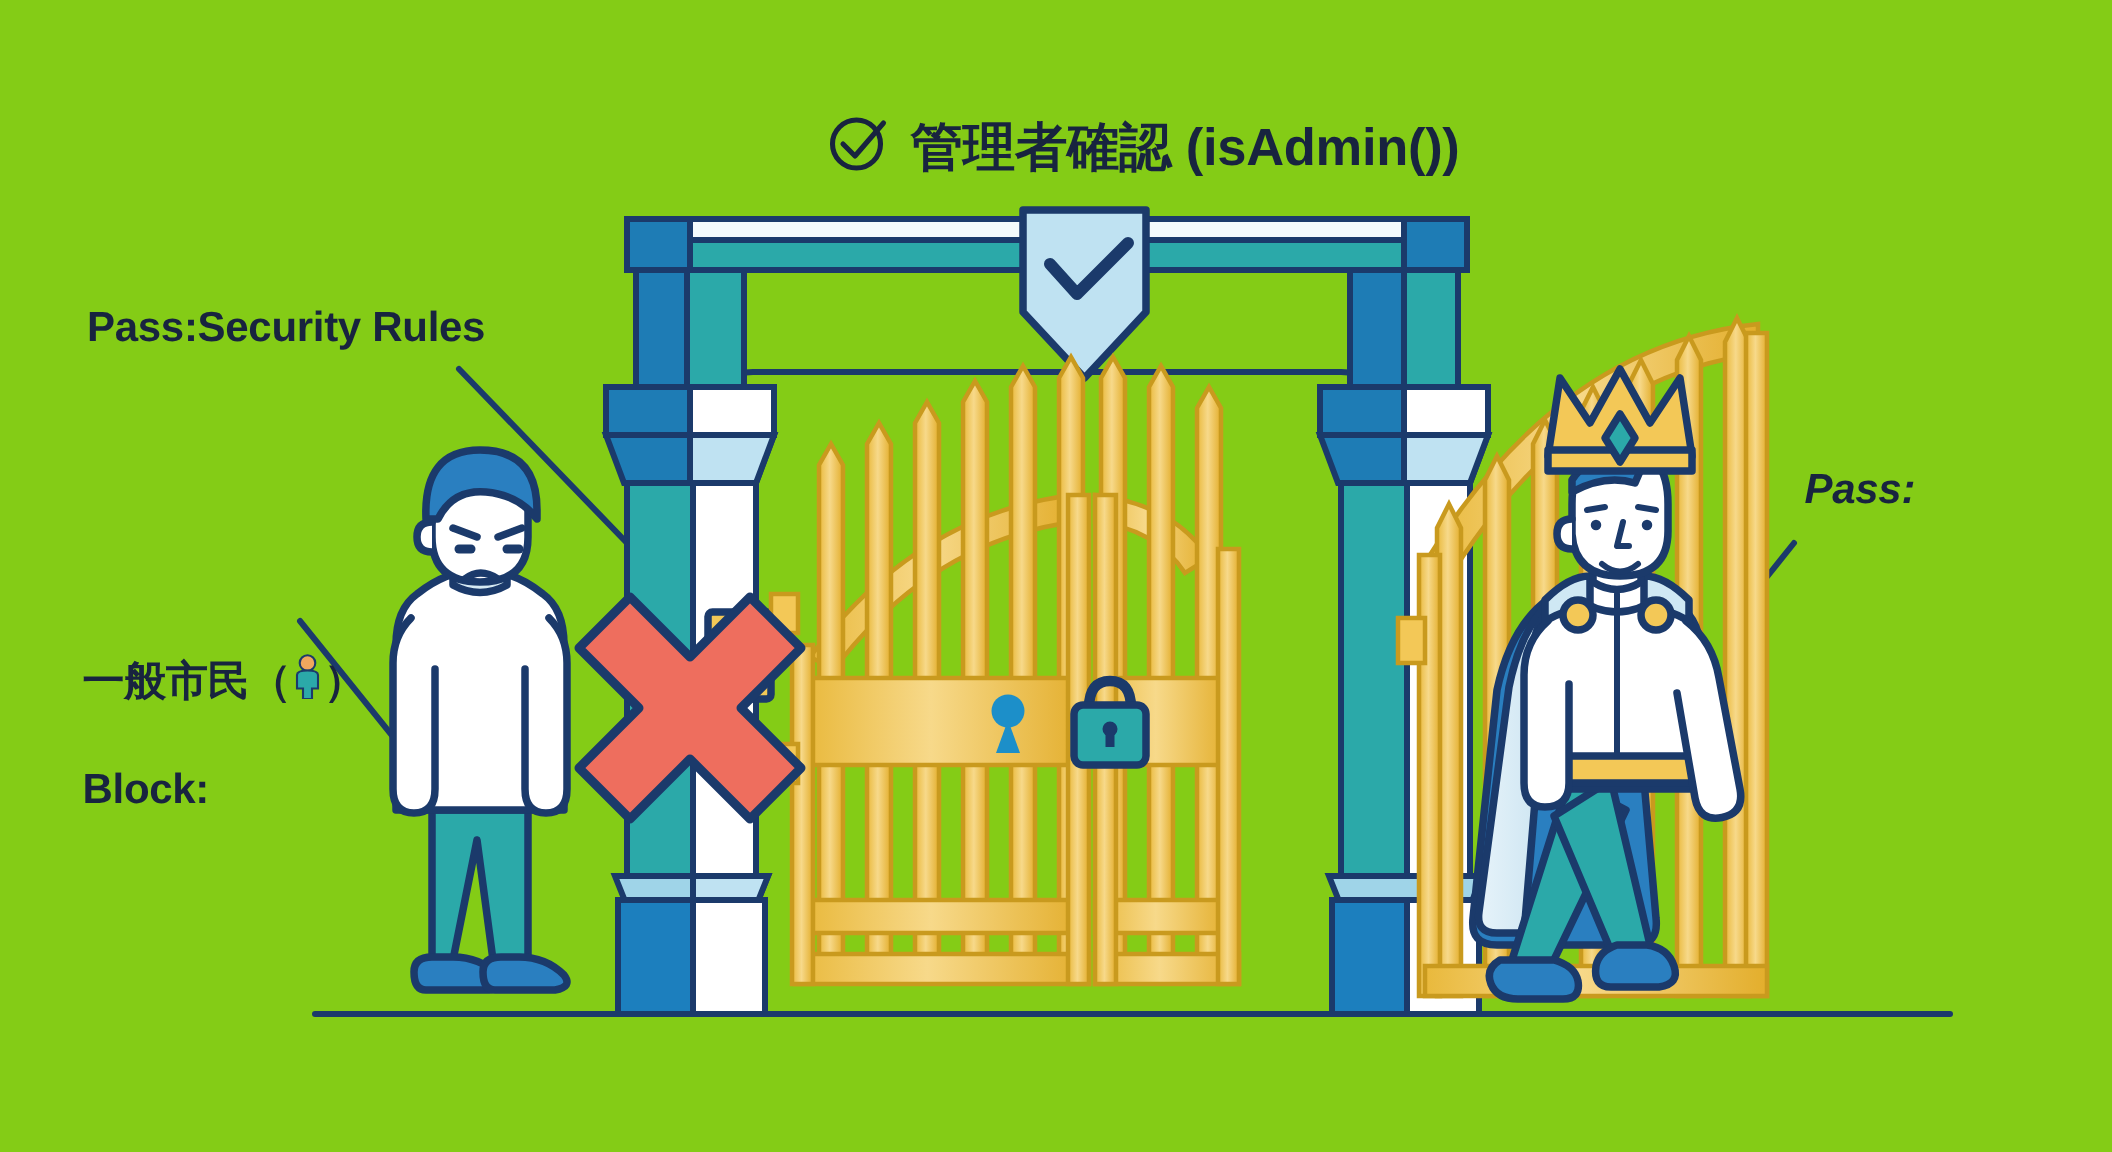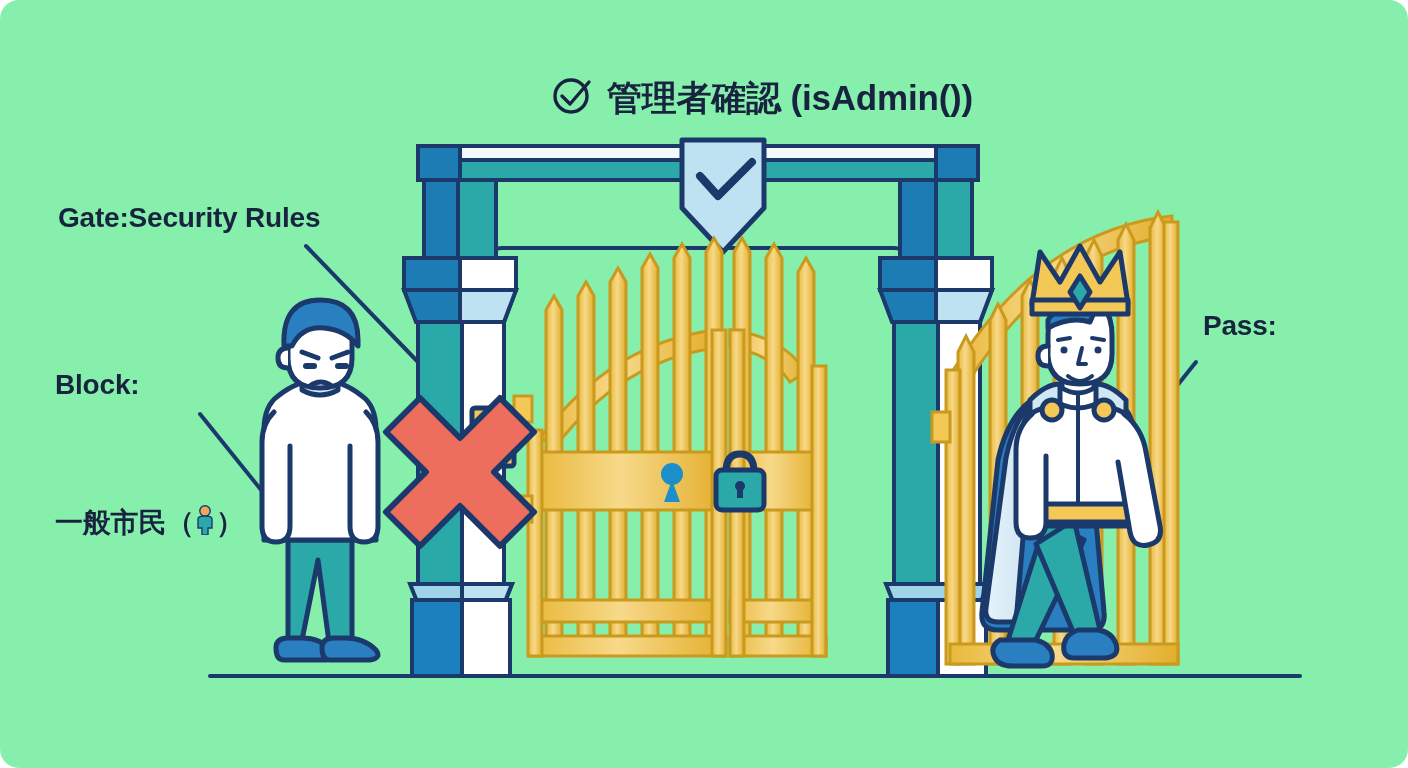--- a/index.html
+++ b/index.html
@@ -5,24 +5,23 @@
 <style>
   html, body {
     margin: 0;
     padding: 0;
     background: #ffffff;
   }
   #stage {
     position: relative;
     width: 1408px;
     height: 768px;
-    background: #86efac;
+    background: #84cc16;
     overflow: hidden;
     font-family: "Liberation Sans", "DejaVu Sans", sans-serif;
-    border-radius: 19px;
   }
   #art {
     position: absolute;
     inset: 0;
     width: 1408px;
     height: 768px;
   }
   .lbl {
     position: absolute;
     color: #18243F;
@@ -44,20 +43,21 @@
   }
   #lbl-block {
     left: 55px;
     top: 334px;
     font-size: 28px;
   }
   #lbl-pass {
     left: 1203px;
     top: 275px;
     font-size: 28px;
+    font-style: italic;
   }
   .emoji-inline {
     display: inline-block;
     vertical-align: -3px;
   }
 </style>
 </head>
 <body>
 
 <div id="stage">
@@ -310,32 +310,32 @@
   <div id="title-text" class="lbl">
     <span style="display:inline-block;vertical-align:-6px;margin-right:14px;">
       <svg width="42" height="42" viewBox="0 0 42 42">
         <circle cx="20" cy="22" r="16" fill="none" stroke="#18243F" stroke-width="3.4"></circle>
         <path d="M11 22 L19 30 L38 8" fill="none" stroke="#18243F" stroke-width="3.4" stroke-linecap="round" stroke-linejoin="round"></path>
       </svg>
     </span><span>管理者確認 (isAdmin())</span>
   </div>
 
   <div id="lbl-gate" class="lbl">
-    <div>Gate:Security Rules</div>
+    <div>Pass:Security Rules</div>
   </div>
 
   <div id="lbl-block" class="lbl">
-    <div>Block:</div>
     <div>
       <span>一般市民（</span><span class="emoji-inline">
         <svg width="22" height="30" viewBox="0 0 22 30">
           <circle cx="11" cy="6" r="5.2" fill="#F0A75E" stroke="#1B3A6B" stroke-width="1.4"></circle>
           <path d="M4 14 q0 -3 7 -3 q7 0 7 3 l0 9 l-4 0 l0 7 l-6 0 l0 -7 l-4 0 Z" fill="#2BA9A9" stroke="#1B3A6B" stroke-width="1.4"></path>
         </svg>
       </span><span>）</span>
     </div>
+    <div>Block:</div>
   </div>
 
   <div id="lbl-pass" class="lbl">
     <div>Pass:</div>
   </div>
 
 </div>
 
 </body></html>

